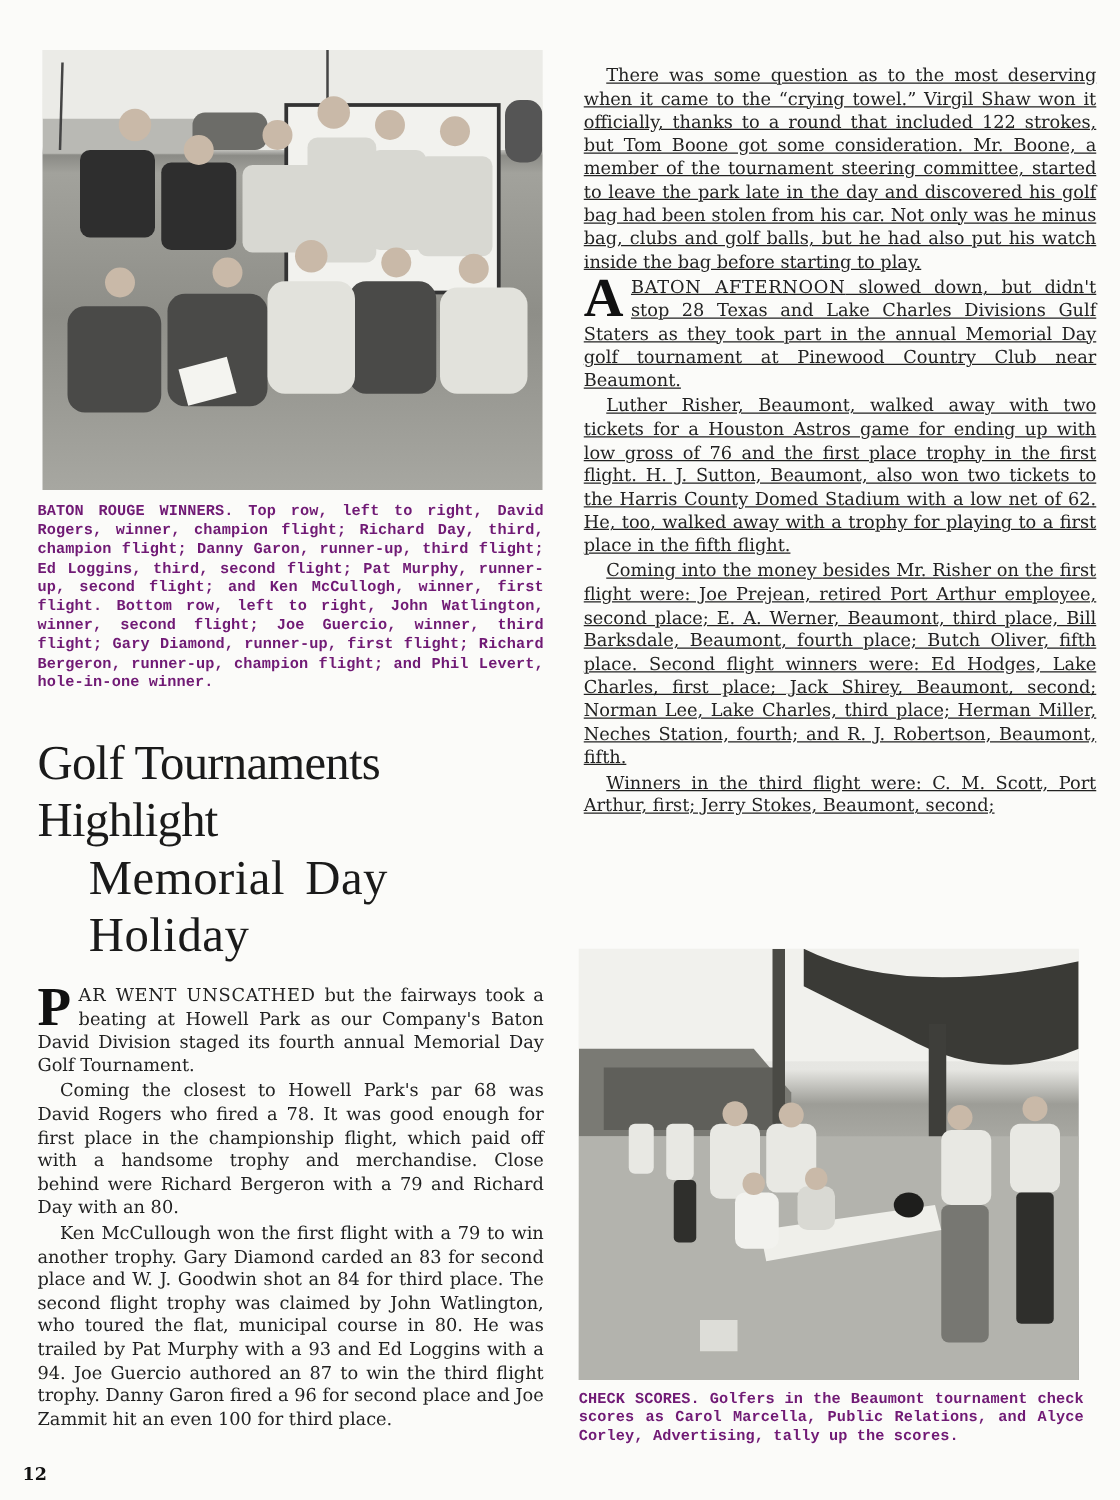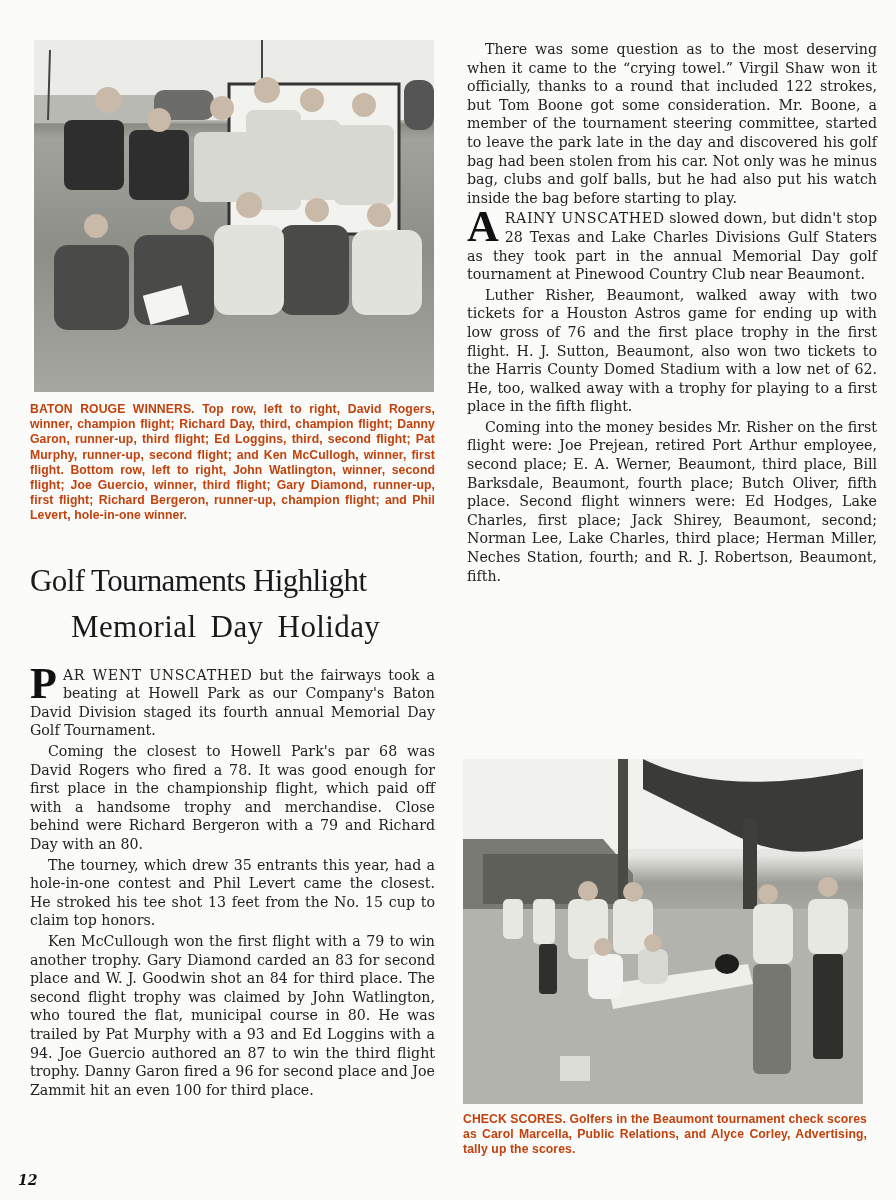--- a/index.html
+++ b/index.html
@@ -14,40 +14,40 @@
       background:
         radial-gradient(ellipse 60px 22px at 70% 40%, #3b3b3b 0, rgba(0,0,0,0) 70%),
         linear-gradient(180deg, #e8e8e4 0, #e0e0dc 22%, #8b8b86 24%, #a2a29c 28%, #8e8e88 60%, #a7a7a1 100%);
     }
     .photo-bottom { width: 400px; height: 345px; margin-left: 0;
       background:
         linear-gradient(180deg, #f0f0ec 0, #e6e6e2 28%, #9d9d97 36%, #b8b8b2 55%, #a5a5a0 75%, #8f8f8a 100%);
     }
     .ph-shape { position: absolute; }
 
-    .caption { font-family: Liberation Sans, sans-serif; font-size: 12.2px; line-height: 15.2px; font-weight: bold; text-align: justify; color: #c2410c; letter-spacing: 0.1px; }
+    .caption { font-family: Liberation Mono, monospace; font-size: 12.2px; line-height: 15.2px; font-weight: bold; text-align: justify; color: #701a75; letter-spacing: 0.1px; }
     .caption .lead { font-weight: bold; }
     .caption-top { margin-top: 10px; }
     .caption-bottom { margin-top: 8px; }
 
-    .headline { font-family: "Liberation Serif", serif; font-size: 31px; line-height: 46px; color: #1a1a1a; margin-top: 34px; letter-spacing: -0.6px; }
+    .headline { font-family: "Liberation Serif", serif; font-size: 39px; line-height: 46px; color: #1a1a1a; margin-top: 34px; letter-spacing: -0.6px; }
     .headline .line2 { letter-spacing: 0.4px; word-spacing: 6px; margin-left: 41px; }
 
     .body-text { font-family: "DejaVu Serif", serif; font-size: 14.2px; line-height: 18.6px; color: #222; text-align: justify; }
     .body-text p { margin: 0; text-indent: 18px; }
     .body-text p + p { margin-top: 2px; }
     .body-text p.first { text-indent: 0; }
     .dropcap { float: left; font-family: "Liberation Serif", serif; font-size: 44px; line-height: 34px; margin: 1px 6px 0 0; font-weight: bold; color: #111; }
     .smallcaps { letter-spacing: 0.6px; }
 
     .left-body { margin-top: 16px; }
-    .right-body { margin-top: 0; }
+    .right-body { margin-top: 12px; text-decoration: underline; }
     .right-photo-wrap { position: absolute; left: 463px; top: 759px; width: 404px; }
 
-    .page-number { position: absolute; left: 18px; top: 1172px; font-family: "DejaVu Serif", serif; font-style: italic; font-weight: bold; font-size: 14px; color: #111; }
+    .page-number { position: absolute; left: 18px; top: 1172px; font-family: "DejaVu Serif", serif; font-weight: bold; font-size: 14px; color: #111; }
   </style>
 </head>
 <body>
 
 <div class="page">
 
   <div class="col-left">
     <div class="photo photo-top">
       <svg class="ph-shape" width="400" height="352" viewBox="0 0 400 352" style="left:0;top:0">
         <rect x="0" y="0" width="400" height="80" fill="#ebebe7"></rect>
@@ -105,33 +105,33 @@
     <div class="headline">
       <div>Golf Tournaments Highlight</div>
       <div class="line2">Memorial Day Holiday</div>
     </div>
 
     <div class="body-text left-body">
       <p class="first">
         <span class="dropcap">P</span><span class="smallcaps">AR WENT UNSCATHED</span><span> but the fairways took a beating at Howell Park as our Company's Baton David Division staged its fourth annual Memorial Day Golf Tournament.</span>
       </p>
       <p>Coming the closest to Howell Park's par 68 was David Rogers who fired a 78. It was good enough for first place in the championship flight, which paid off with a handsome trophy and merchandise. Close behind were Richard Bergeron with a 79 and Richard Day with an 80.</p>
-      <p>The tourney, which drew 35 entrants this year, had a hole-in-one contest and Phil Levert came the closest. He stroked his tee shot 13 feet from the No. 15 cup to claim top honors.</p>
       <p>Ken McCullough won the first flight with a 79 to win another trophy. Gary Diamond carded an 83 for second place and W. J. Goodwin shot an 84 for third place. The second flight trophy was claimed by John Watlington, who toured the flat, municipal course in 80. He was trailed by Pat Murphy with a 93 and Ed Loggins with a 94. Joe Guercio authored an 87 to win the third flight trophy. Danny Garon fired a 96 for second place and Joe Zammit hit an even 100 for third place.</p>
     </div>
   </div>
 
   <div class="col-right">
     <div class="body-text right-body">
       <p>There was some question as to the most deserving when it came to the “crying towel.” Virgil Shaw won it officially, thanks to a round that included 122 strokes, but Tom Boone got some consideration. Mr. Boone, a member of the tournament steering committee, started to leave the park late in the day and discovered his golf bag had been stolen from his car. Not only was he minus bag, clubs and golf balls, but he had also put his watch inside the bag before starting to play.</p>
       <p class="first">
-        <span class="dropcap">A</span><span class="smallcaps">RAINY UNSCATHED</span><span> slowed down, but didn't stop 28 Texas and Lake Charles Divisions Gulf Staters as they took part in the annual Memorial Day golf tournament at Pinewood Country Club near Beaumont.</span>
+        <span class="dropcap">A</span><span class="smallcaps">BATON AFTERNOON</span><span> slowed down, but didn't stop 28 Texas and Lake Charles Divisions Gulf Staters as they took part in the annual Memorial Day golf tournament at Pinewood Country Club near Beaumont.</span>
       </p>
       <p>Luther Risher, Beaumont, walked away with two tickets for a Houston Astros game for ending up with low gross of 76 and the first place trophy in the first flight. H. J. Sutton, Beaumont, also won two tickets to the Harris County Domed Stadium with a low net of 62. He, too, walked away with a trophy for playing to a first place in the fifth flight.</p>
       <p>Coming into the money besides Mr. Risher on the first flight were: Joe Prejean, retired Port Arthur employee, second place; E. A. Werner, Beaumont, third place, Bill Barksdale, Beaumont, fourth place; Butch Oliver, fifth place. Second flight winners were: Ed Hodges, Lake Charles, first place; Jack Shirey, Beaumont, second; Norman Lee, Lake Charles, third place; Herman Miller, Neches Station, fourth; and R. J. Robertson, Beaumont, fifth.</p>
+      <p>Winners in the third flight were: C. M. Scott, Port Arthur, first; Jerry Stokes, Beaumont, second;</p>
     </div>
   </div>
 
   <div class="right-photo-wrap">
     <div class="photo photo-bottom">
       <svg class="ph-shape" width="400" height="345" viewBox="0 0 400 345" style="left:0;top:0">
         <rect x="0" y="0" width="400" height="90" fill="#f1f1ed"></rect>
         <polygon points="0,80 140,80 170,115 170,150 0,150" fill="#7a7a74"></polygon>
         <rect x="20" y="95" width="140" height="50" fill="#5f5f5a"></rect>
         <rect x="155" y="0" width="10" height="140" fill="#4a4a45"></rect>

